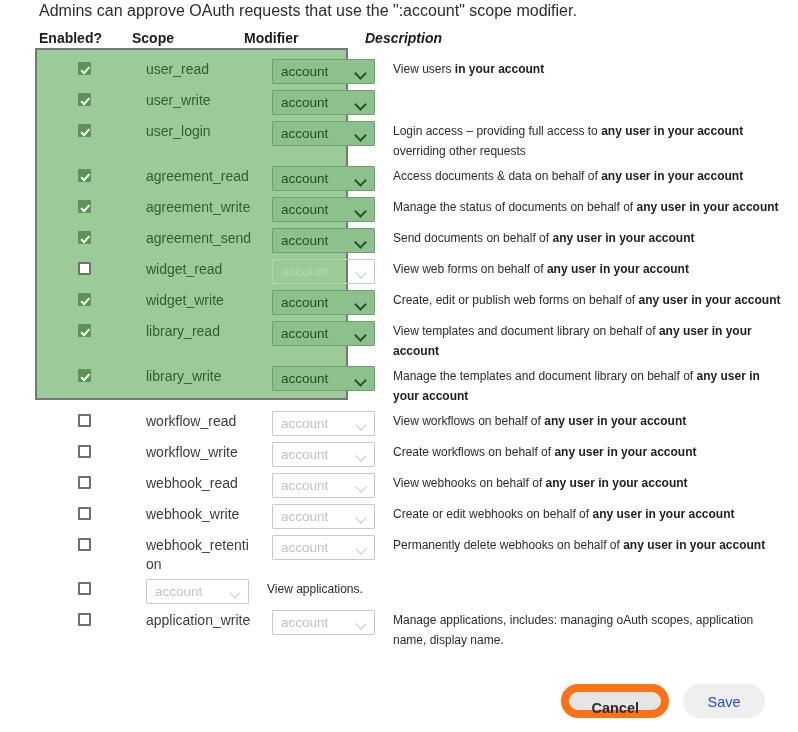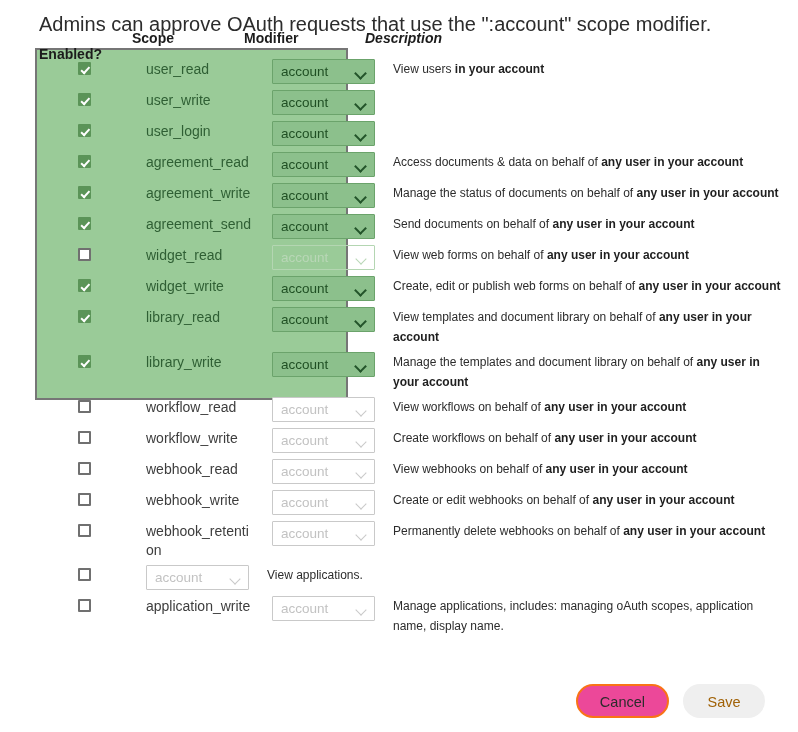--- a/index.html
+++ b/index.html
@@ -20,22 +20,22 @@
   .page {
     position: relative;
     width: 798px;
     height: 732px;
   }
 
   
   .intro {
     position: absolute;
     left: 39px;
-    top: 14px;
-    font-size: 20px;
+    top: 1px;
+    font-size: 16px;
     line-height: 20px;
     color: #2c2c2c;
     white-space: nowrap;
   }
 
   
   .tbl {
     position: absolute;
     left: 39px;
     top: 30px;
@@ -54,21 +54,21 @@
   .c-desc    { flex: 1 1 auto; }
 
   
   .hdr {
     font-size: 14px;
     font-weight: bold;
     color: #1c1c1c;
     height: 24px;
     line-height: 16px;
   }
-  .hdr .c-enabled { padding-left: 0px; margin-top: 16px; }
+  .hdr .c-enabled { padding-left: 0px; }
   .hdr .c-scope   { padding-left: 2px; }
   .hdr .c-mod     { padding-left: 2px; }
   .hdr .c-desc    { padding-left: 13px; font-style: italic; }
 
   
   .hl-block {
     position: absolute;
     left: 35px;
     top: 48px;
     width: 313px;
@@ -200,30 +200,31 @@
     font-family: "Liberation Sans", sans-serif;
     font-size: 14.5px;
     border-radius: 17px;
     height: 34px;
     line-height: 32px;
     padding: 0 22px;
     box-sizing: border-box;
     text-align: center;
   }
   .btn-cancel {
-    border: 2px solid #f97316;
-    background: #ec4899;
+    border: 8px solid #f97316;
+    background: #e5e5e5;
     color: #2c2c2c;
     min-width: 82px;
     cursor: pointer;
+    font-weight: bold;
   }
   .btn-save {
     border: 2px solid #efefef;
     background: #efefef;
-    color: #a16207;
+    color: #1d4ed8;
     min-width: 82px;
     margin-left: 14px;
     cursor: default;
   }
 </style>
 </head>
 <body>
 
 <div class="page">
 
@@ -261,20 +262,21 @@
           </div>
         </div>
         <div class="row drow on-green">
           <div class="c-enabled cbwrap">
             <div class="cb on"></div>
           </div>
           <div class="c-scope scope">user_login</div>
           <div class="c-mod">
             <div class="sel enabled"><span>account</span><span class="chev"></span></div>
           </div>
+          <div class="c-desc desc"><span>Login access – providing full access to </span><b>any user in your account</b><span> overriding other requests</span></div>
         </div>
         <div class="row drow on-green">
           <div class="c-enabled cbwrap">
             <div class="cb on"></div>
           </div>
           <div class="c-scope scope">agreement_read</div>
           <div class="c-mod">
             <div class="sel enabled"><span>account</span><span class="chev"></span></div>
           </div>
           <div class="c-desc desc"><span>Access documents &amp; data on behalf of </span><b>any user in your account</b></div>

